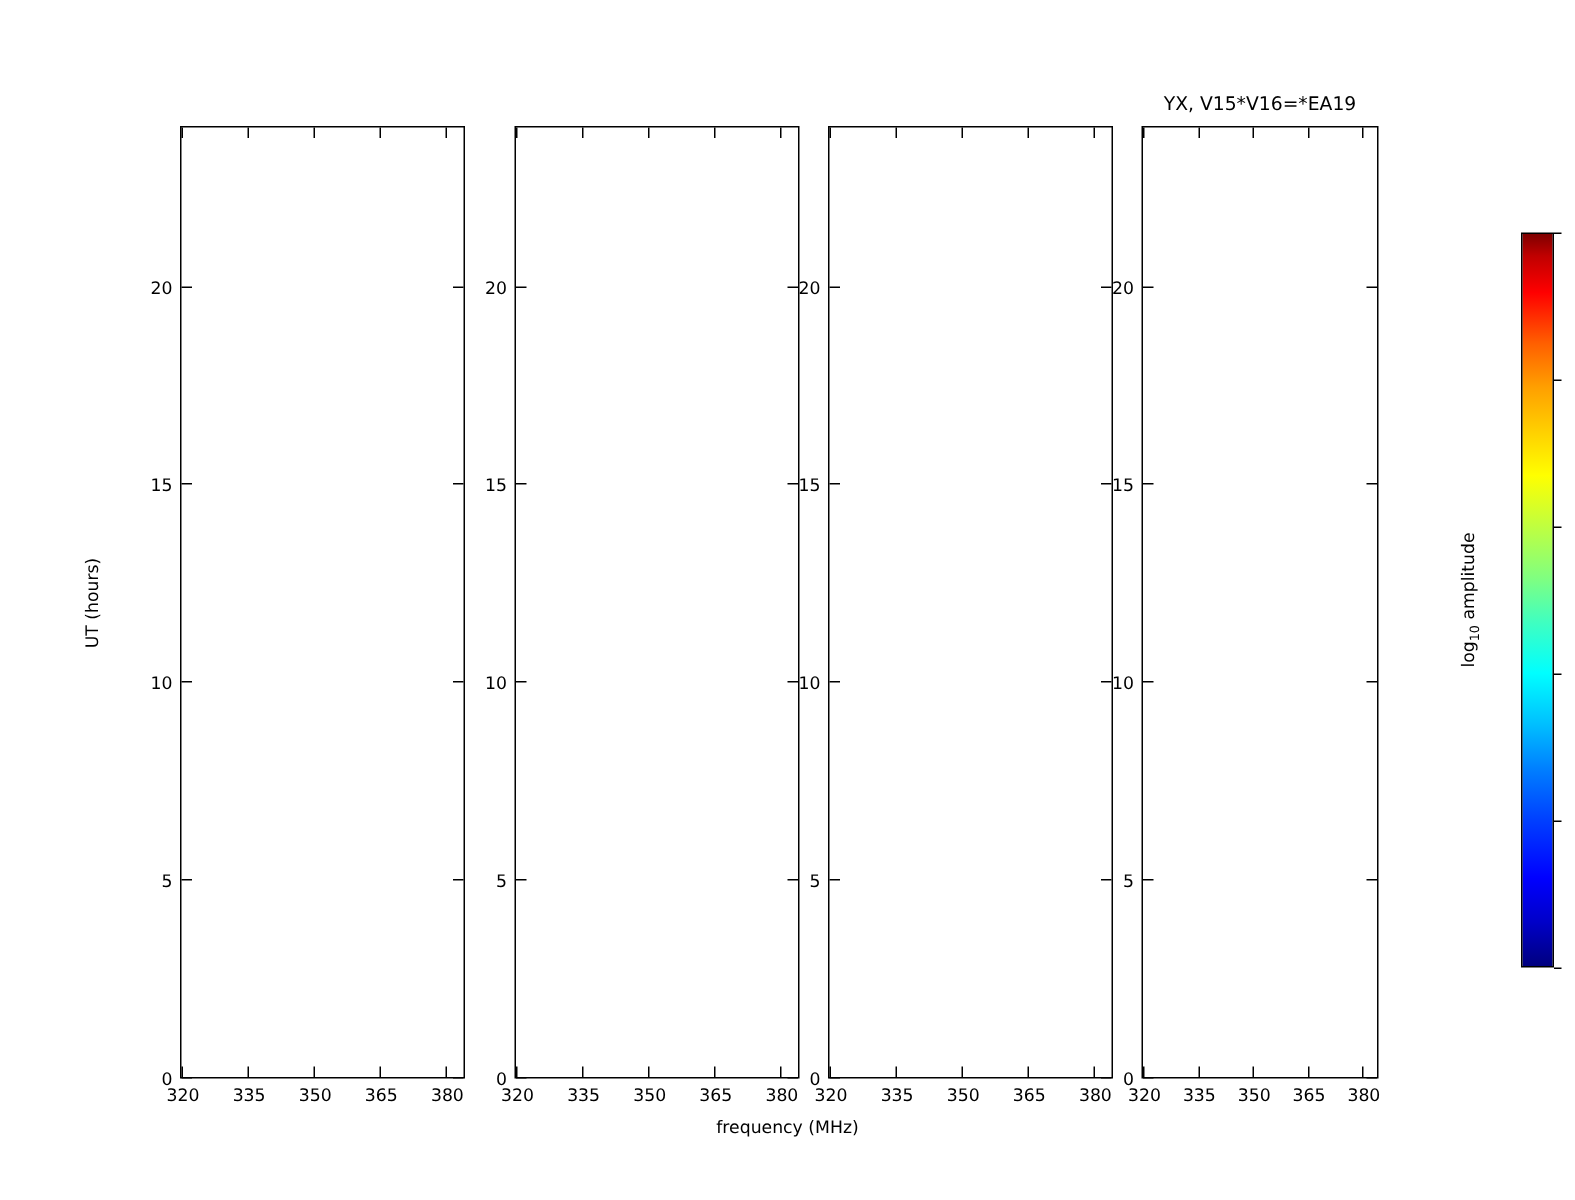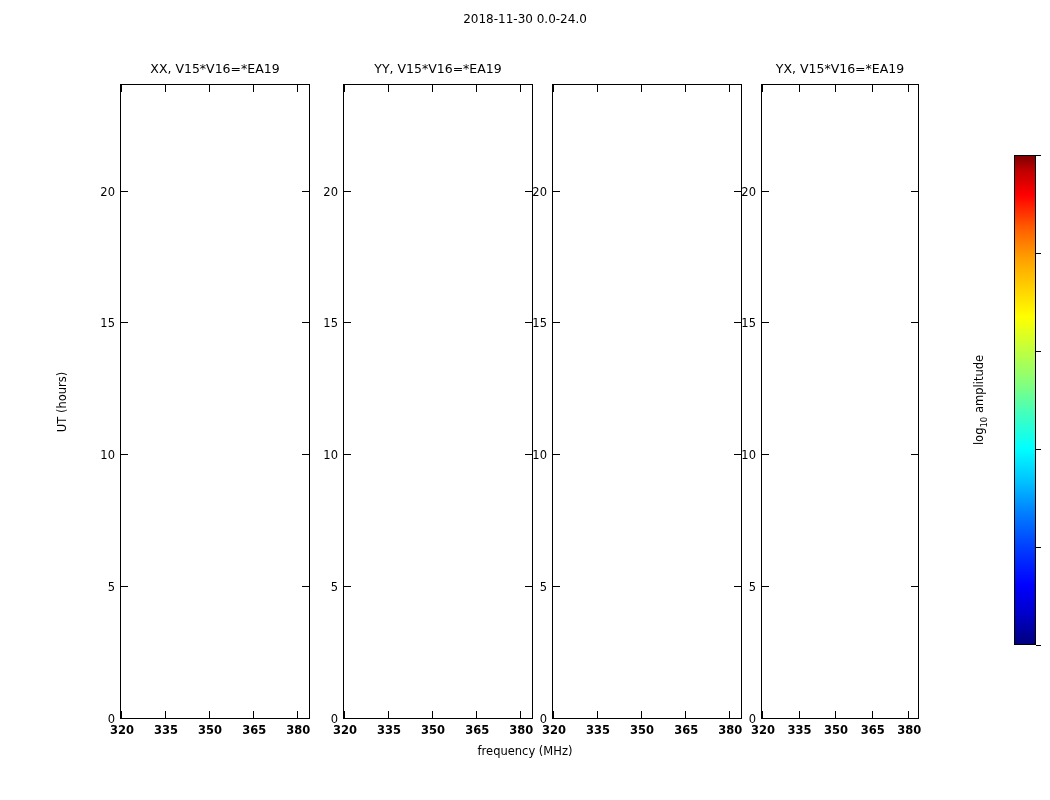--- a/index.html
+++ b/index.html
@@ -96,21 +96,20 @@
     border-left: 1.1px solid #000000;
   }
   .xticklabel {
     position: absolute;
     top: 100%;
     margin-top: 6px;
     transform: translateX(-50%);
     font-size: 11.5px;
     line-height: 12px;
     white-space: nowrap;
-    font-weight: bold;
   }
   .ylabel-main {
     position: absolute;
     left: 62px;
     top: 402px;
     transform: translate(-50%, -50%) rotate(-90deg);
     transform-origin: center center;
     font-size: 11.5px;
     line-height: 13px;
     white-space: nowrap;
@@ -177,24 +176,22 @@
   }
   .cbar-label sub {
     font-size: 8.5px;
   }
 </style>
 </head>
 <body>
 
 <div class="figure">
 
-  <div class="suptitle">2018-11-30 0.0-24.0</div>
 
   <div class="panel" style="left:120px; width:190px;">
-    <div class="panel-title">XX, V15*V16=*EA19</div>
     <div class="axes-box">
 
       <div class="ytick" style="top:100%">
           <span class="yticklabel">0</span>
         </div>
       <div class="ytick" style="top:79.1667%">
           <span class="yticklabel">5</span>
         </div>
       <div class="ytick" style="top:58.3333%">
           <span class="yticklabel">10</span>
@@ -228,21 +225,20 @@
         </div>
       <div class="xtick-top" style="left:0%"></div>
       <div class="xtick-top" style="left:23.4375%"></div>
       <div class="xtick-top" style="left:46.875%"></div>
       <div class="xtick-top" style="left:70.3125%"></div>
       <div class="xtick-top" style="left:93.75%"></div>
     </div>
   </div>
 
   <div class="panel" style="left:343px; width:190px;">
-    <div class="panel-title">YY, V15*V16=*EA19</div>
     <div class="axes-box">
       <div class="ytick" style="top:100%">
           <span class="yticklabel">0</span>
         </div>
       <div class="ytick" style="top:79.1667%">
           <span class="yticklabel">5</span>
         </div>
       <div class="ytick" style="top:58.3333%">
           <span class="yticklabel">10</span>
         </div>

